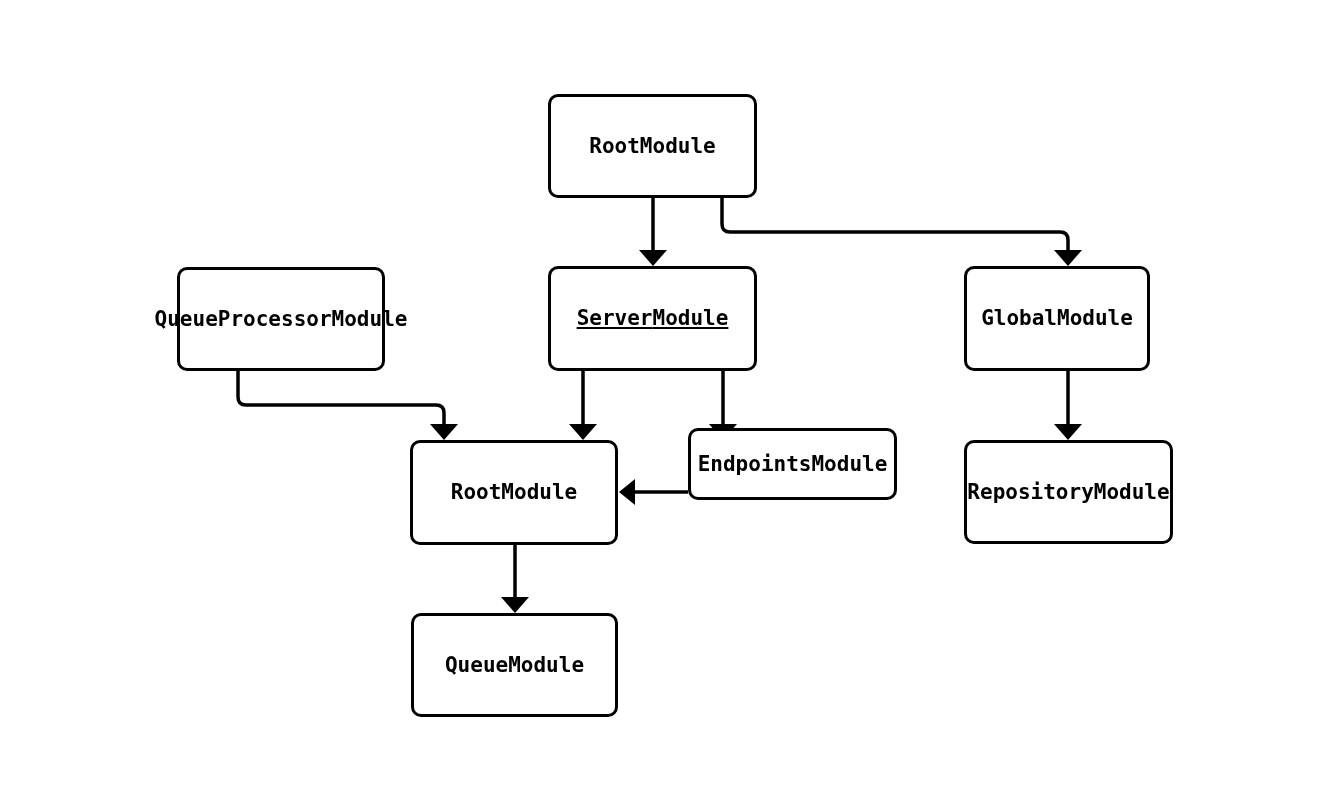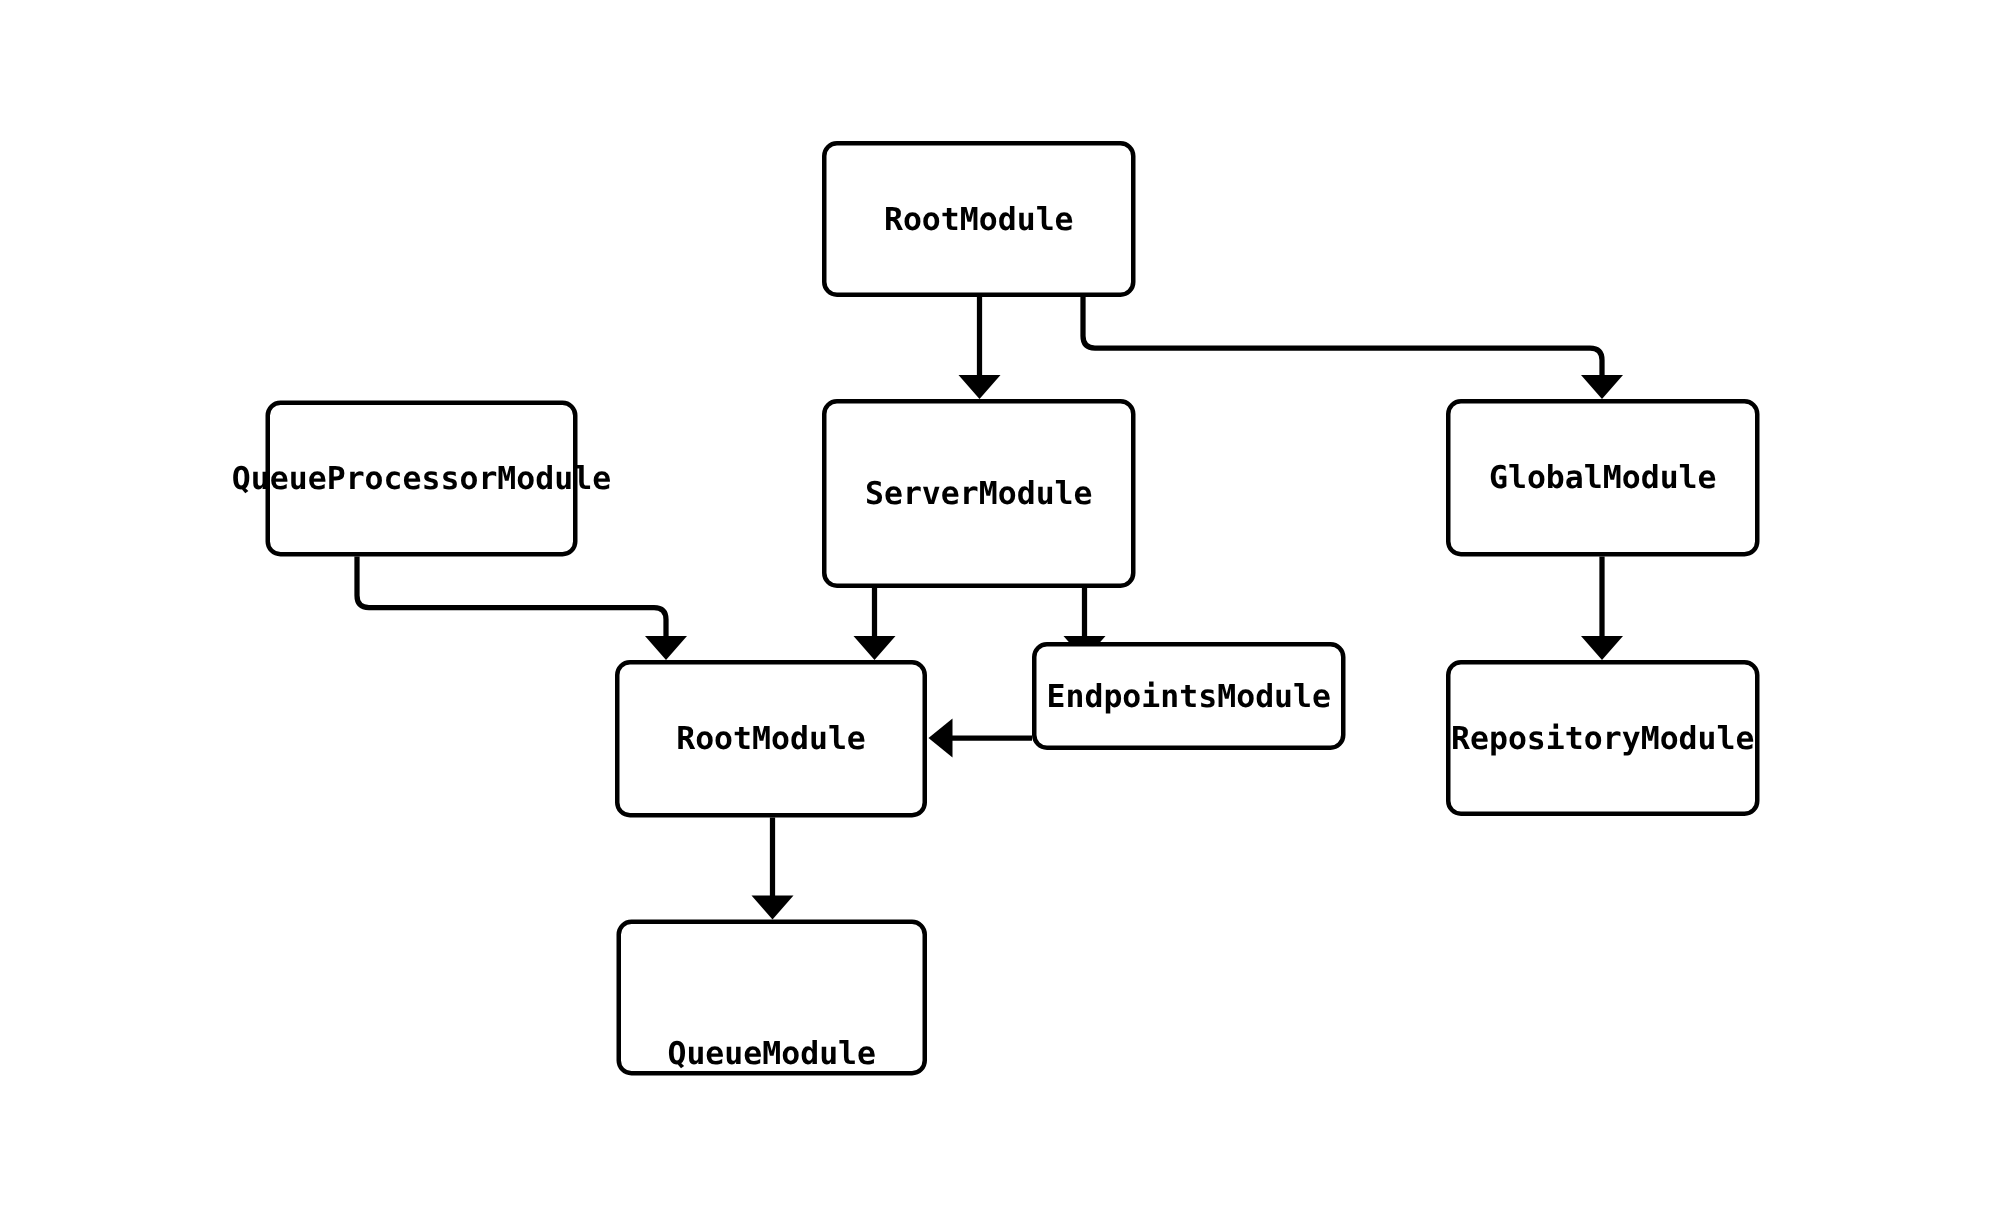--- a/index.html
+++ b/index.html
@@ -42,26 +42,26 @@
     align-items: center;
     justify-content: center;
     font-weight: 700;
     font-size: 21px;
     line-height: 23px;
     color: #000000;
     text-align: center;
   }
   .n-root          { left: 548px; top: 94px;  width: 209px; height: 104px; }
   .n-queueprocessor{ left: 133px; top: 267px; width: 208px; height: 104px; margin-left: 44px; }
-  .n-server        { left: 548px; top: 266px; width: 209px; height: 126px; }
-  .n-global        { left: 964px; top: 266px; width: 209px; height: 105px; }
+  .n-server        { left: 548px; top: 266px; width: 209px; height: 105px; text-decoration: underline; }
+  .n-global        { left: 964px; top: 266px; width: 186px; height: 105px; }
   .n-core          { left: 410px; top: 440px; width: 208px; height: 105px; }
   .n-endpoints     { left: 688px; top: 428px; width: 209px; height: 72px; }
   .n-repository    { left: 964px; top: 440px; width: 209px; height: 104px; text-align: center; }
-  .n-queue         { left: 411px; top: 613px; width: 207px; height: 104px; align-items: flex-end; }
+  .n-queue         { left: 411px; top: 613px; width: 207px; height: 104px; }
 </style>
 </head>
 <body>
 
 <div class="canvas">
 
   <svg class="edges" viewBox="0 0 1337 809" xmlns="http://www.w3.org/2000/svg">
 
     <g>
       <path d="M 653 198 L 653 251"></path>

